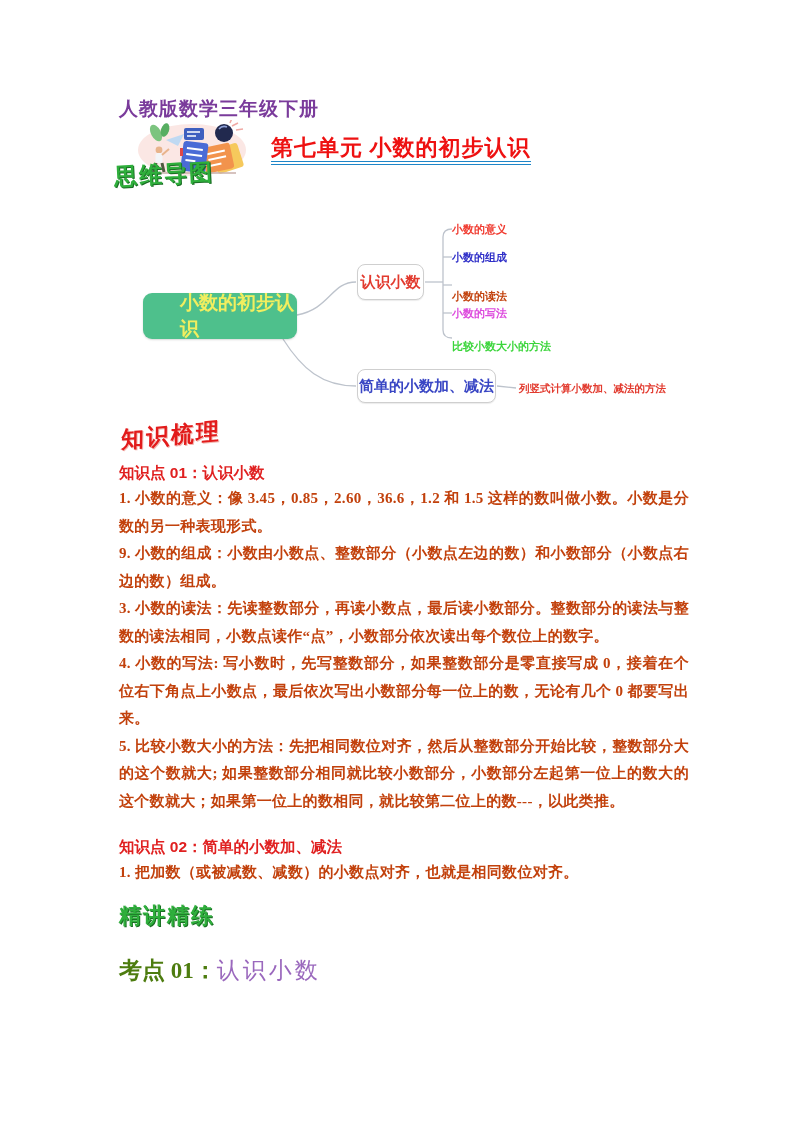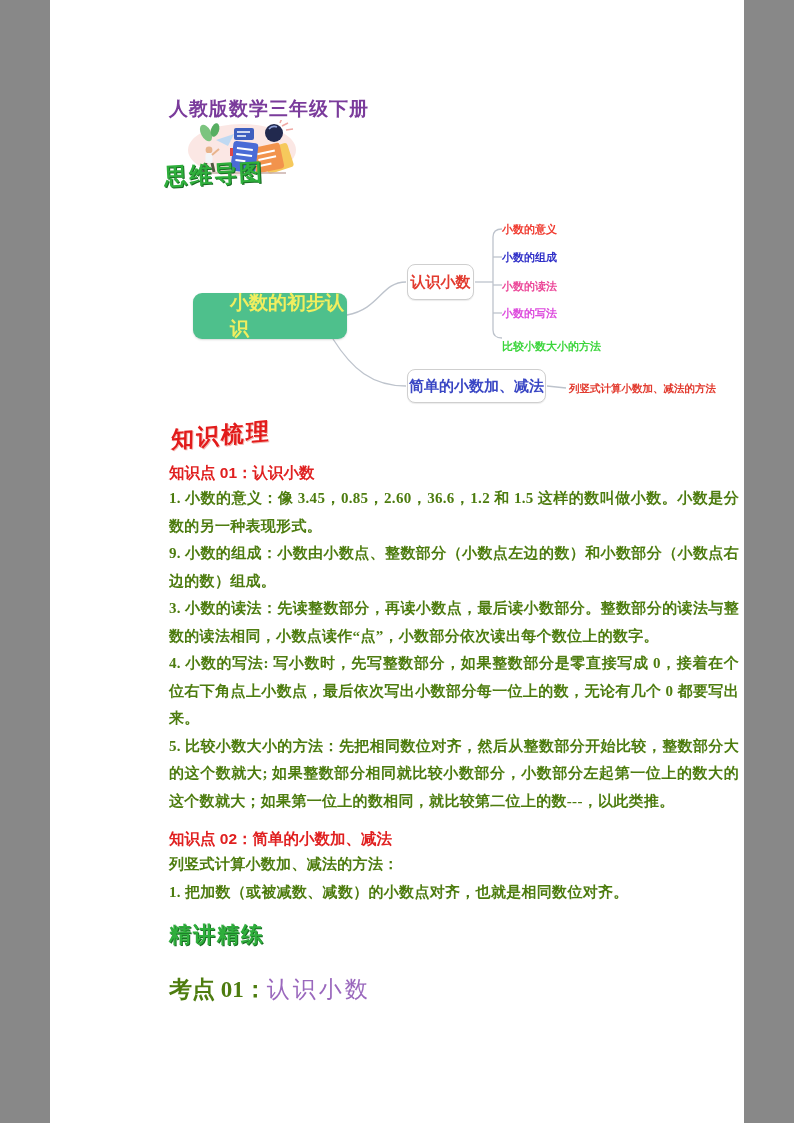--- a/index.html
+++ b/index.html
@@ -1,19 +1,19 @@
 <!DOCTYPE html>
 <html><head>
 <meta charset="utf-8">
 <style>
   * { margin:0; padding:0; box-sizing:border-box; }
   html,body { background:#888; }
   .page {
     position:relative;
-    width:694px; height:1123px;
+    width:794px; height:1123px;
     margin:0 auto;
     background:#ffffff;
     overflow:hidden;
     font-family:"Liberation Serif", serif;
   }
   .series-title{
     position:absolute; left:119px; top:96px;
     font-size:19px; font-weight:bold; color:#7A3B9B;
     letter-spacing:1px;
   }
@@ -52,21 +52,21 @@
   }
   .branch-box.b1{ left:357px; top:59px; width:67px; height:36px; color:#E23A2E; }
   .branch-box.b2{ left:357px; top:164px; width:139px; height:34px; color:#3946C4; }
   .mm-leaf{
     position:absolute; left:452px; height:16px; line-height:16px;
     font-size:11px; font-weight:bold; white-space:nowrap;
     font-family:"Liberation Sans", sans-serif;
   }
   .mm-leaf.l1{ top:16px;  color:#F03B30; }
   .mm-leaf.l2{ top:44px;  color:#2F2FC8; }
-  .mm-leaf.l3{ top:73px;  color:#ec4899; }
+  .mm-leaf.l3{ top:84px;  color:#c2410c;font-family:Liberation Mono, monospace; }
   .mm-leaf.l4{ top:100px; color:#DD4ADD; }
   .mm-leaf.l5{ top:125px; color:#3BD53B;margin-top:8px; }
   .mm-leaf.l6{
     left:519px; top:175px; font-size:10.5px; color:#E23A2E;
   }
   
   .content{ position:absolute; left:119px; top:414px; width:570px; }
   .art-title{
     display:inline-block;
     font-size:23px; font-weight:900; letter-spacing:2px;
@@ -80,21 +80,21 @@
   .art-title.green{
     color:#2FAF3C; text-shadow:1px 1px 0 #1A6E24;
     font-size:22px; margin:14px 0 20px 0;
   }
   .kp-title{
     font-size:15.5px; font-weight:bold; color:#E02020;
     line-height:24px;
     font-family:"Liberation Sans", sans-serif;
   }
   .body-p{
-    font-size:15px; font-weight:bold; color:#4d7c0f;
+    font-size:15px; font-weight:bold; color:#c2410c;
     line-height:27.5px; text-align:justify;
     letter-spacing:0.3px;
   }
   .exam-line{ margin-top:4px; font-size:23px; white-space:nowrap; }
   .exam-label{ font-weight:bold; color:#4d7c0f; }
   .exam-topic{ font-weight:400; color:#9A68BD; letter-spacing:3px; }
 </style>
 </head>
 <body>
 
@@ -129,20 +129,23 @@
     <line x1="55" y1="16" x2="64" y2="16" stroke="#fff" stroke-width="1.5"></line>
     <path d="M34 20 L52 14 L46 26 Z" fill="#BFD9F2"></path>
     <rect x="48" y="28" width="3" height="8" fill="#E04848"></rect>
     <line x1="14" y1="53" x2="104" y2="53" stroke="#C9AFaa" stroke-width="1.5"></line>
     <circle cx="27" cy="30" r="3.4" fill="#E8B48C"></circle>
     <rect x="23.5" y="33" width="7" height="10" rx="2" fill="#F3F5F8"></rect>
     <path d="M24 43 l-2 9 M30 43 l2 9" stroke="#4D5B3F" stroke-width="3"></path>
     <path d="M30 35 l7 -6" stroke="#E8B48C" stroke-width="2"></path>
   </svg>
 
+  <div class="unit-title">
+    <span class="u">第七单元 小数的初步认识</span>
+  </div>
 
   <div class="art-badge">思维导图</div>
 
   <div class="mindmap">
     <svg class="connectors" width="794" height="210" viewBox="0 0 794 210" xmlns="http://www.w3.org/2000/svg">
       <g stroke="#BDC3CC" stroke-width="1.3" fill="none">
         <path d="M297,110 C330,104 331,77 356,77"></path>
         <path d="M283,134 C302,164 322,181 356,181"></path>
         <path d="M425,77 L443,77"></path>
         <path d="M452,24 Q443,24 443,32 L443,125 Q443,133 452,133"></path>
@@ -173,22 +176,21 @@
     </div>
 
     <div class="kp-title">知识点 01：认识小数</div>
 
     <p class="body-p">1.  小数的意义：像 3.45，0.85，2.60，36.6，1.2 和 1.5 这样的数叫做小数。小数是分数的另一种表现形式。</p>
     <p class="body-p">9.  小数的组成：小数由小数点、整数部分（小数点左边的数）和小数部分（小数点右边的数）组成。</p>
     <p class="body-p">3.  小数的读法：先读整数部分，再读小数点，最后读小数部分。整数部分的读法与整数的读法相同，小数点读作“点”，小数部分依次读出每个数位上的数字。</p>
     <p class="body-p">4. 小数的写法: 写小数时，先写整数部分，如果整数部分是零直接写成 0，接着在个位右下角点上小数点，最后依次写出小数部分每一位上的数，无论有几个 0 都要写出来。</p>
     <p class="body-p">5.  比较小数大小的方法：先把相同数位对齐，然后从整数部分开始比较，整数部分大的这个数就大; 如果整数部分相同就比较小数部分，小数部分左起第一位上的数大的这个数就大；如果第一位上的数相同，就比较第二位上的数---，以此类推。</p>
 
-    <div class="kp-title" style="margin-top:12px;">知识点 02：简单的小数加、减法</div>
-    <p class="body-p">列竖式计算小数加、减法的方法：</p>
+    <div class="kp-title" style="margin-top:20px;">知识点 02：简单的小数加、减法</div>
     <p class="body-p">1.  把加数（或被减数、减数）的小数点对齐，也就是相同数位对齐。</p>
 
     <div>
       <span class="art-title green">精讲精练</span>
     </div>
 
     <div class="exam-line">
       <span class="exam-label">考点 01：</span><span class="exam-topic">认识小数</span>
     </div>
   </div>

